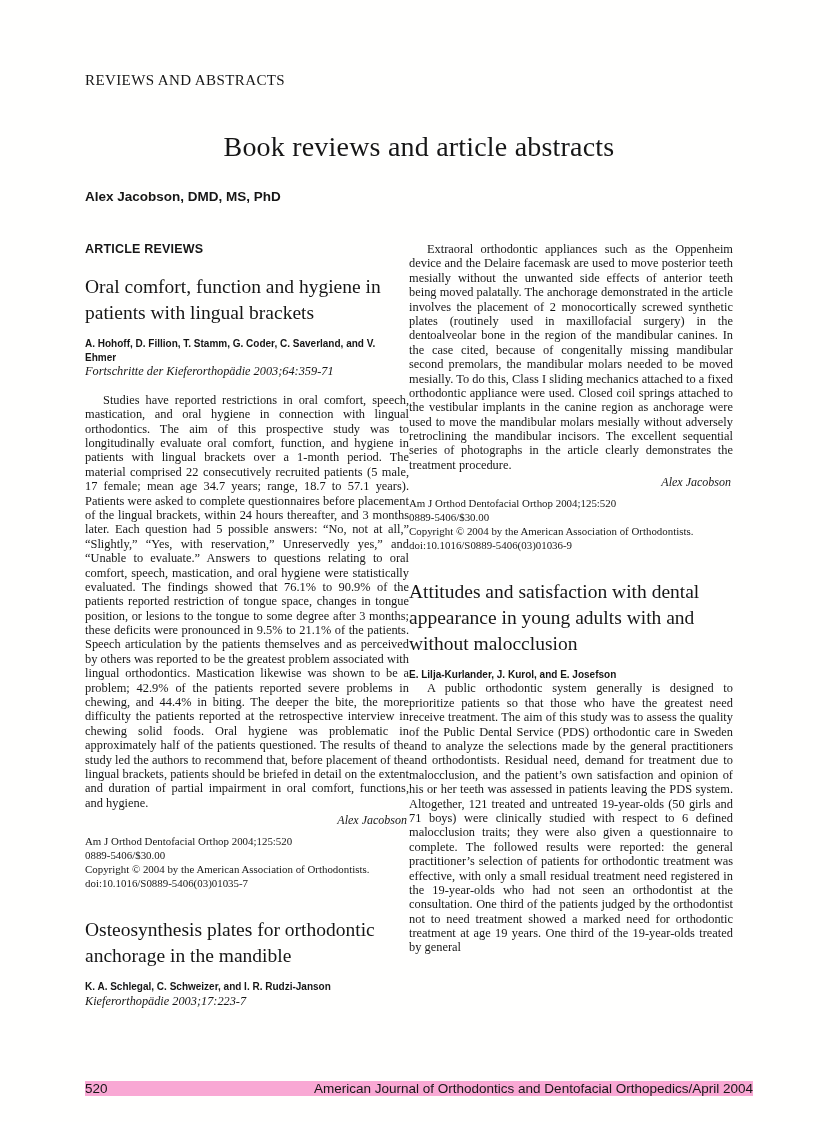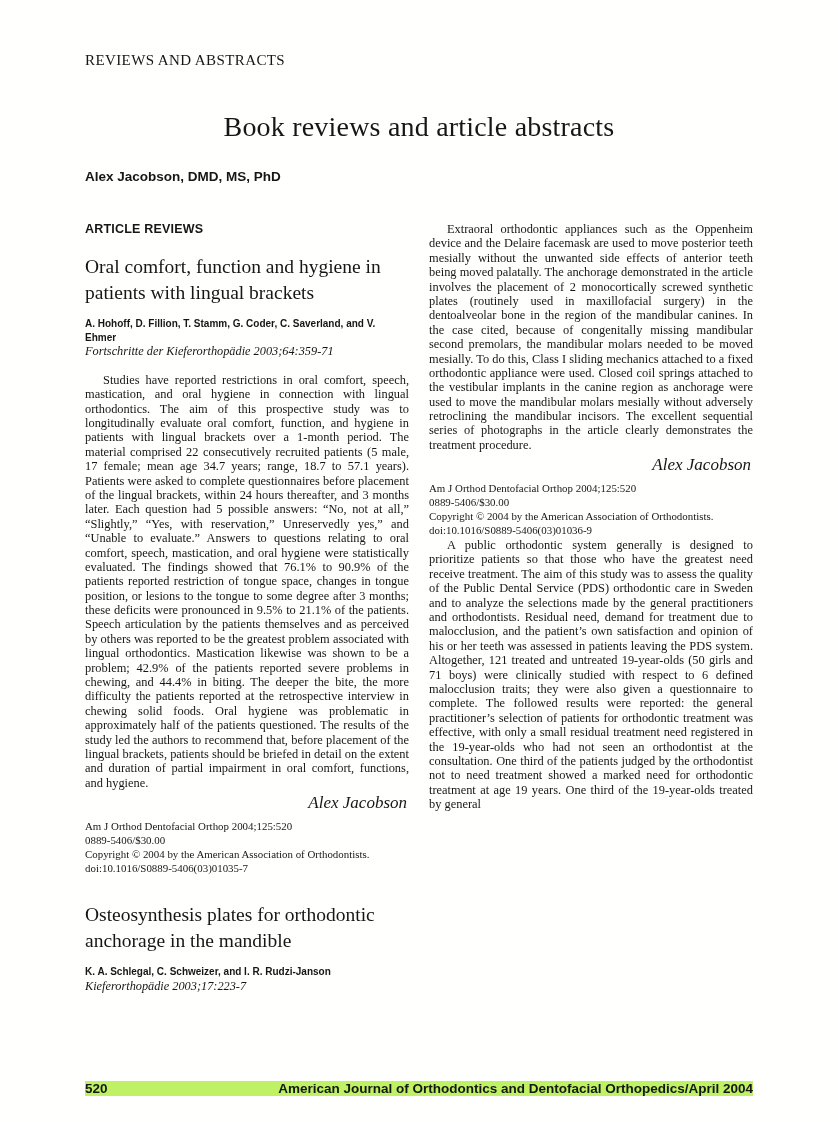--- a/index.html
+++ b/index.html
@@ -10,21 +10,21 @@
     font-family: "Liberation Serif", "DejaVu Serif", serif;
     color: #161616;
   }
   .page {
     position: relative;
     width: 838px;
     height: 1122px;
     background: #fffffe;
     overflow: hidden;
   }
-  .content { padding: 52px 85px 0 85px; }
+  .content { padding: 72px 85px 0 85px; }
 
   .kicker {
     font-size: 15px;
     letter-spacing: 0.4px;
   }
   .page-title {
     margin-top: 42px;
     font-size: 28px;
     font-weight: normal;
     letter-spacing: 0.2px;
@@ -37,21 +37,20 @@
     font-size: 13.5px;
   }
   .affiliation {
     margin-top: 2px;
     font-style: italic;
     font-size: 13.5px;
   }
 
   .columns {
     display: flex;
-    gap: 20px;
     margin-top: 38px;
     height: 814px;
     overflow: hidden;
   }
   .col { width: 324px; flex: 0 0 324px; }
 
   .section-header {
     font-family: "Liberation Sans", "DejaVu Sans", sans-serif;
     font-weight: bold;
     font-size: 12.5px;
@@ -79,41 +78,41 @@
     font-family: Liberation Serif, serif;
   }
   .article-body {
     font-size: 12.4px;
     line-height: 1.16;
     text-align: justify;
     text-indent: 18px;
   }
   .signature {
     font-style: italic;
-    font-size: 17px;
+    font-size: 12px;
     text-align: right;
     margin: 3px 2px 7px 0;
   }
   .citation {
     font-size: 10.9px;
     line-height: 1.28;
   }
 
   .footer {
     position: absolute;
     left: 85px;
     right: 85px;
     bottom: 26px;
     display: flex;
     justify-content: space-between;
     align-items: baseline;
     font-family: "Liberation Sans", "DejaVu Sans", sans-serif;
-    font-weight: bold;
+    font-weight: normal;
     font-size: 13.5px;
-    background: #bef264;
+    background: #f9a8d4;
   }
 </style>
 </head>
 <body>
 
 <div class="page">
   <div class="content">
 
     <div class="kicker">REVIEWS AND ABSTRACTS</div>
 
@@ -146,20 +145,22 @@
       <div class="col">
         <p class="article-body">Extraoral orthodontic appliances such as the Oppenheim device and the Delaire facemask are used to move posterior teeth mesially without the unwanted side effects of anterior teeth being moved palatally. The anchorage demonstrated in the article involves the placement of 2 monocortically screwed synthetic plates (routinely used in maxillofacial surgery) in the dentoalveolar bone in the region of the mandibular canines. In the case cited, because of congenitally missing mandibular second premolars, the mandibular molars needed to be moved mesially. To do this, Class I sliding mechanics attached to a fixed orthodontic appliance were used. Closed coil springs attached to the vestibular implants in the canine region as anchorage were used to move the mandibular molars mesially without adversely retroclining the mandibular incisors. The excellent sequential series of photographs in the article clearly demonstrates the treatment procedure.</p>
         <div class="signature">Alex Jacobson</div>
         <div class="citation">
           <div>Am J Orthod Dentofacial Orthop 2004;125:520</div>
           <div>0889-5406/$30.00</div>
           <div>Copyright © 2004 by the American Association of Orthodontists.</div>
           <div>doi:10.1016/S0889-5406(03)01036-9</div>
         </div>
 
+        <h2 class="article-title spaced">Attitudes and satisfaction with dental appearance in young adults with and without malocclusion</h2>
+        <div class="article-authors">E. Lilja-Kurlander, J. Kurol, and E. Josefson</div>
         <p class="article-body">A public orthodontic system generally is designed to prioritize patients so that those who have the greatest need receive treatment. The aim of this study was to assess the quality of the Public Dental Service (PDS) orthodontic care in Sweden and to analyze the selections made by the general practitioners and orthodontists. Residual need, demand for treatment due to malocclusion, and the patient’s own satisfaction and opinion of his or her teeth was assessed in patients leaving the PDS system. Altogether, 121 treated and untreated 19-year-olds (50 girls and 71 boys) were clinically studied with respect to 6 defined malocclusion traits; they were also given a questionnaire to complete. The followed results were reported: the general practitioner’s selection of patients for orthodontic treatment was effective, with only a small residual treatment need registered in the 19-year-olds who had not seen an orthodontist at the consultation. One third of the patients judged by the orthodontist not to need treatment showed a marked need for orthodontic treatment at age 19 years. One third of the 19-year-olds treated by general</p>
       </div>
 
     </div>
   </div>
 
   <div class="footer">
     <span>520</span>
     <span>American Journal of Orthodontics and Dentofacial Orthopedics/April 2004</span>
   </div>

